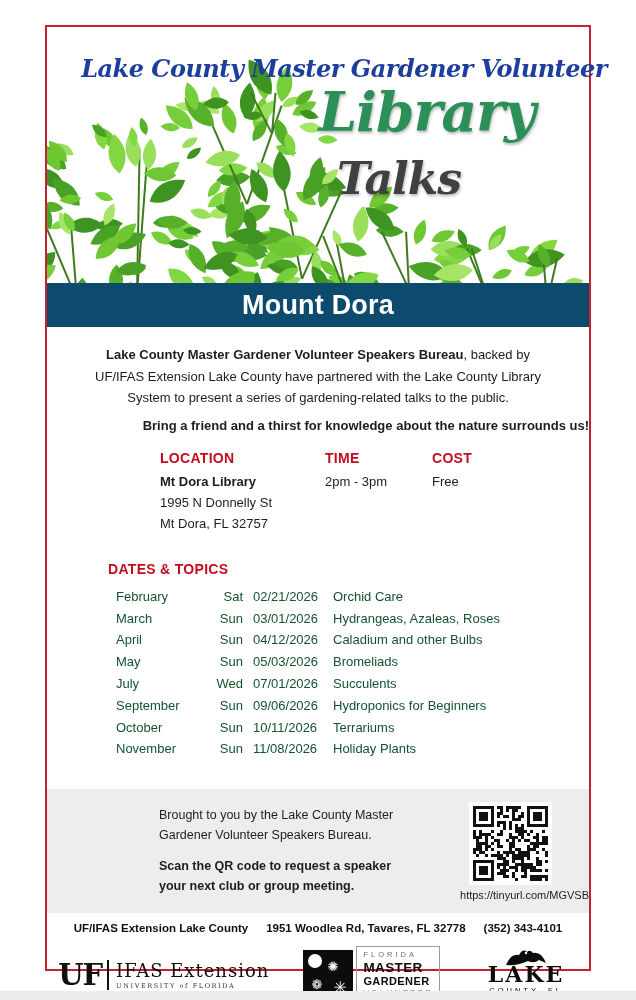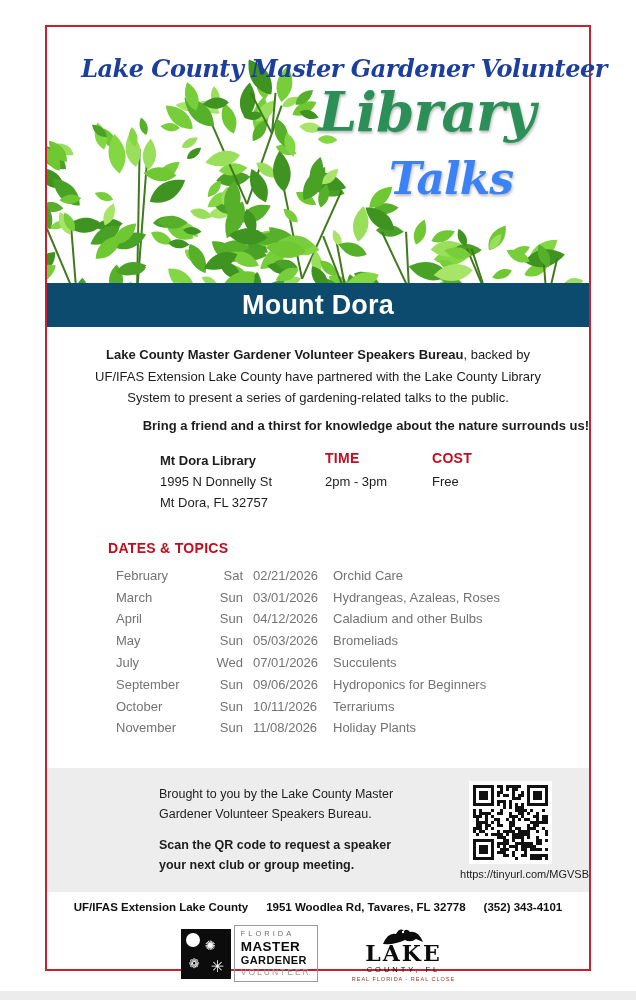--- a/index.html
+++ b/index.html
@@ -13,22 +13,22 @@
 
   
   .hero { position:relative; width:594px; height:256px; overflow:hidden;font-style:italic; }
   .hero-supertitle { position:relative; z-index:3; margin-top:27px; text-align:center;
       font-family:"DejaVu Serif", serif; font-weight:700; font-size:24px;
       color:#1c3e9c; white-space:nowrap; letter-spacing:-0.5px; }
   .leaves { position:absolute; left:0; top:0; z-index:1; }
   .word-library { position:absolute; z-index:2; left:220px; top:52px; width:268px; text-align:right;
       font-family:"DejaVu Serif", serif; font-weight:700; font-size:55px; color:#2d8f58;
       text-shadow:1px 2px 3px rgba(0,0,0,.28); letter-spacing:-1px; }
-  .word-talks { position:absolute; z-index:2; left:290px; top:126px; width:176px; text-align:right;
-      font-family:"DejaVu Serif", serif; font-weight:700; font-size:44px; color:#3b82f6;
+  .word-talks { position:absolute; z-index:2; left:290px; top:126px; width:176px; text-align:left;
+      font-family:"DejaVu Serif", serif; font-weight:700; font-size:44px; color:#404040;
       text-shadow:1px 2px 3px rgba(0,0,0,.28); letter-spacing:-1px; }
 
   
   .banner { width:542px; height:44px; background:#0c4a6e; display:flex;
             align-items:center; justify-content:center; }
   .banner span { color:#fff; font-size:27px; font-weight:700; letter-spacing:.2px; }
 
   
   .intro { padding-top:17px; }
   .intro-p { width:462px; margin:0 auto; text-align:center; font-size:13px;
@@ -40,21 +40,21 @@
   .info-row { display:flex; margin-top:17px; padding-left:113px; }
   .info-label { color:#c30d1e; font-size:14px; font-weight:800; letter-spacing:.3px; margin-bottom:5px; }
   .info-val { font-size:13px; line-height:1.62; color:#1d1d1d; }
   .bold { font-weight:700; }
   .col-location { width:165px; }
   .col-time { width:107px; }
 
   
   .schedule { margin-top:27px; padding-left:61px; }
   .sched-heading { color:#c30d1e; font-size:14px; font-weight:800; letter-spacing:.3px; margin-bottom:9px; }
-  .sched-row { display:flex; line-height:21.8px; font-size:13px; color:#737373; padding-left:8px; }
+  .sched-row { display:flex; line-height:21.8px; font-size:13px; color:#14532d; padding-left:8px; }
   .c-month { flex:0 0 100px; }
   .c-day   { flex:0 0 27px; text-align:right; }
   .c-date  { flex:0 0 78px; padding-left:10px; }
   .c-topic { flex:1; padding-left:12px; }
 
   
   .qr-box { margin-top:29px; width:542px; height:124px; background:#ededed;
             display:flex; align-items:center; padding-left:112px; }
   .qr-text { width:258px; font-size:12.5px; line-height:1.58; color:#1d1d1d; }
   .qr-text .p2 { margin-top:11px; font-weight:700; }
@@ -316,20 +316,21 @@
       <span>Mount Dora</span>
     </div>
 
     <section class="intro">
       <p class="intro-p"><strong>Lake County Master Gardener Volunteer Speakers Bureau</strong><span>, backed by UF/IFAS Extension Lake County have partnered with the Lake County Library System to present a series of gardening-related talks to the public.</span></p>
       <p class="intro-callout">Bring a friend and a thirst for knowledge about the nature surrounds us!</p>
     </section>
 
     <section class="info-row">
       <div class="col-location">
+        <div class="info-label">LOCATION</div>
         <div class="info-val bold">Mt Dora Library</div>
         <div class="info-val">1995 N Donnelly St</div>
         <div class="info-val">Mt Dora, FL 32757</div>
       </div>
       <div class="col-time">
         <div class="info-label">TIME</div>
         <div class="info-val">2pm - 3pm</div>
       </div>
       <div class="col-cost">
         <div class="info-label">COST</div>
@@ -640,20 +641,28 @@
         <div class="qr-url">https://tinyurl.com/MGVSB</div>
       </div>
     </section>
 
     <footer>
       <div class="contact-line">
         <span>UF/IFAS Extension Lake County</span><span>1951 Woodlea Rd, Tavares, FL 32778</span><span>(352) 343-4101</span>
       </div>
       <div class="logos">
 
+        <div class="uf-logo">
+          <span class="uf-mark">UF</span>
+          <span class="uf-div"></span>
+          <span class="uf-right">
+            <span class="uf-ifas">IFAS Extension</span>
+            <span class="uf-univ">UNIVERSITY of FLORIDA</span>
+          </span>
+        </div>
 
         <div class="mg-logo">
           <div class="mg-tile">
             <div class="mg-sun"></div>
             <div class="mg-spark mg-s1">✺</div>
             <div class="mg-spark mg-s2">❁</div>
             <div class="mg-spark mg-s3">✳</div>
           </div>
           <div class="mg-textbox">
             <span class="mg-l1">FLORIDA</span>

